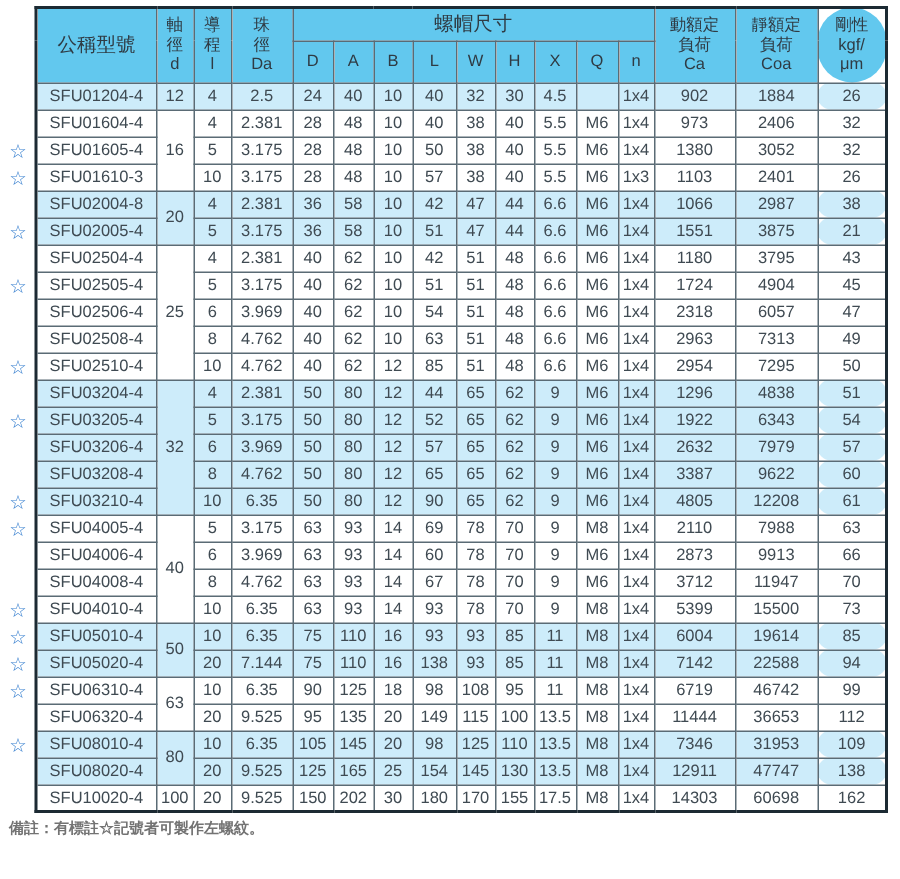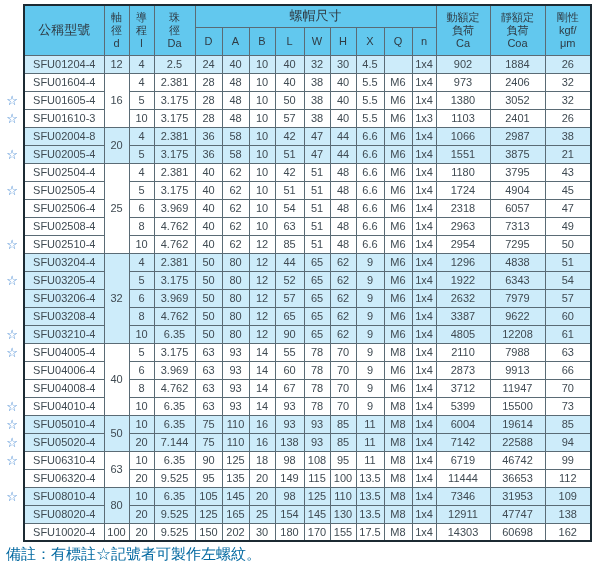--- a/index.html
+++ b/index.html
@@ -57,28 +57,29 @@
   }
   thead tr.group-row { height: 22px; }
   thead tr.sub-row { height: 28px; }
   thead tr.sub-row th { font-size: 11px; }
   tbody tr { height: 18px; }
   .lines { white-space: pre-line; line-height: 1.18; font-size: 11px; }
   .gutter { border: none !important; background: #ffffff !important; }
   .star-cell { color: var(--star); font-size: 13px; line-height: 1; }
   .hl { background: var(--hl); }
   .bl { border-left: 2px solid var(--outer); margin-top: 29px; }
-  .br { border-right: 2px solid var(--outer); }
+  .br { border-right: 2px solid var(--outer); border-radius: 23px; }
   .bt { border-top: 2px solid var(--outer); }
   .bb { border-bottom: 2px solid var(--outer); }
   .foot {
-    font-size: 15px;
-    color: #0369a1;
+    font-size: 10px;
+    color: #737373;
     margin: 3px 0 0 6px;
     font-family: "Liberation Sans", sans-serif;
+    font-weight: bold;
   }
 </style>
 </head>
 <body>
 
 <table>
   <colgroup>
     <col class="c-gutter">
       <col class="c-model">
       <col class="c-d">
@@ -429,21 +430,21 @@
       </tr>
       <tr>
         <td class="gutter star-cell">☆</td>
         <td class="bl">SFU04005-4</td>
         <td rowspan="4">40</td>
         <td>5</td>
         <td>3.175</td>
         <td>63</td>
         <td>93</td>
         <td>14</td>
-        <td>55</td>
+        <td>69</td>
         <td>78</td>
         <td>70</td>
         <td>9</td>
         <td>M8</td>
         <td>1x4</td>
         <td>2110</td>
         <td>7988</td>
         <td class="br">63</td>
       </tr>
       <tr>

